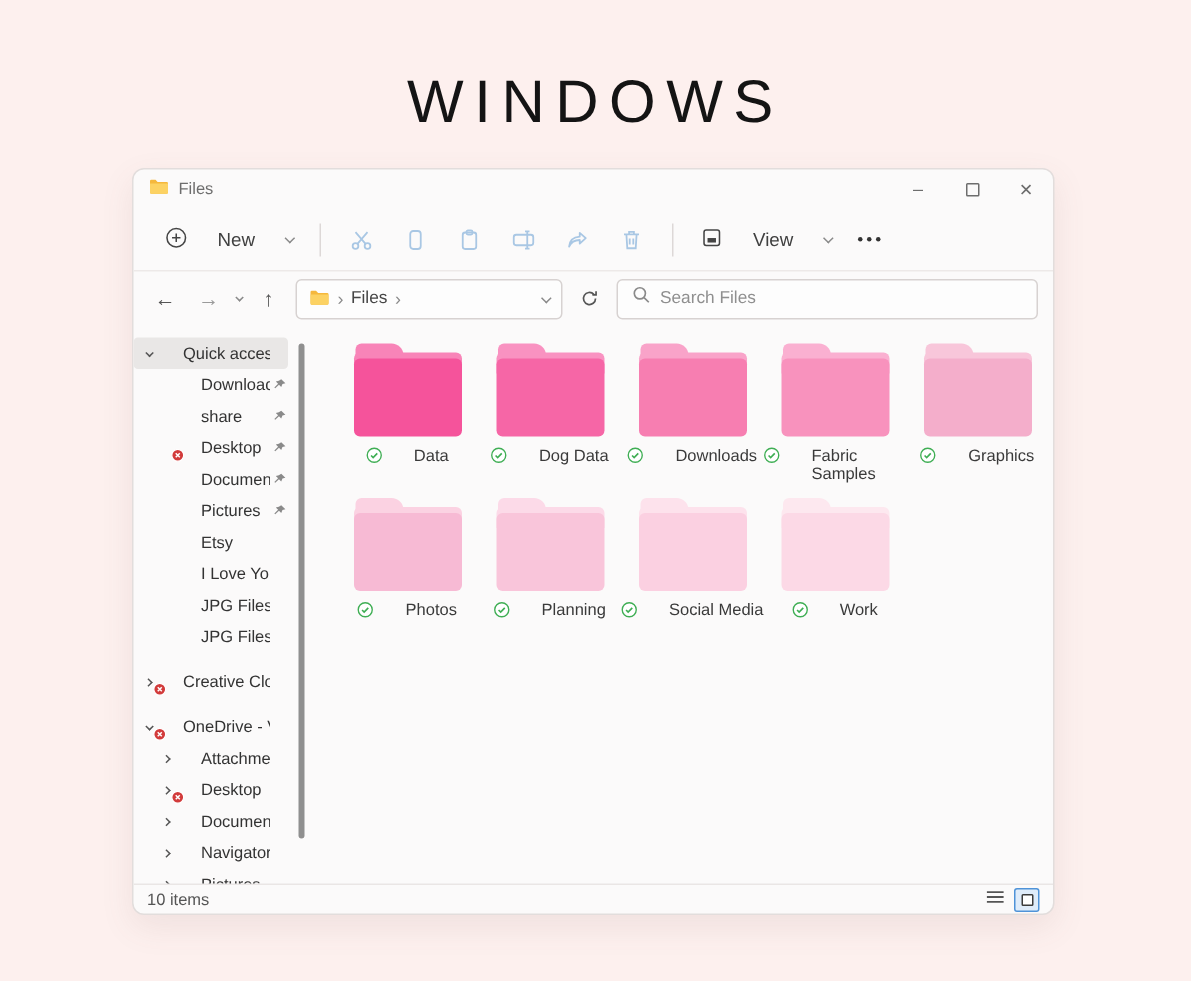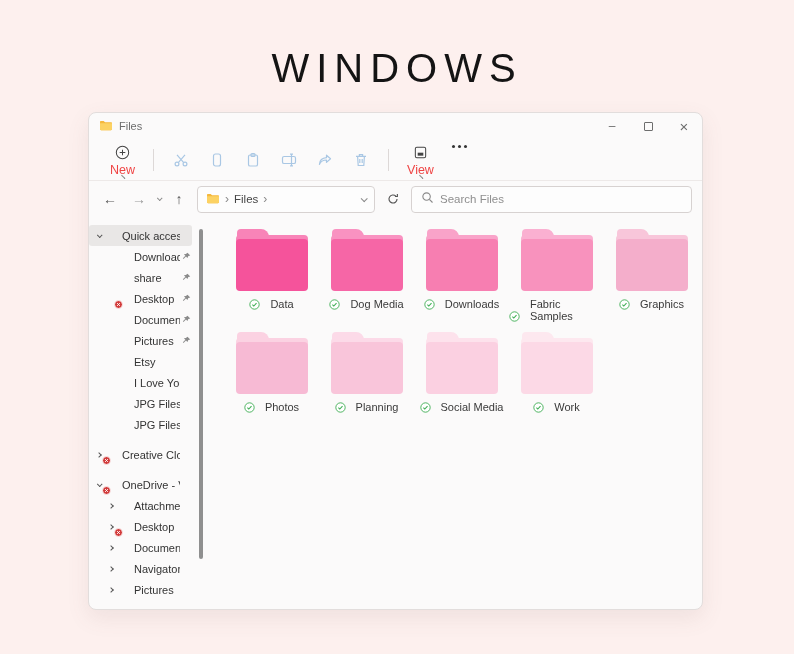--- a/index.html
+++ b/index.html
@@ -17,21 +17,21 @@
   .titlebar { height:26px; display:flex; align-items:center; justify-content:space-between; padding-left:10px; flex:0 0 auto; }
   .tb-left { display:flex; align-items:center; gap:6px; }
   .tb-title { font-size:11px; color:#6d6d6d; }
   .tb-controls { display:flex; height:100%; }
   .tb-controls .ctl { width:36px; height:100%; display:flex; align-items:center; justify-content:center; color:#6d6d6d; font-size:12px; cursor:default; }
   .maxbox { width:9px; height:9px; border:1px solid #6d6d6d; border-radius:1px; display:inline-block; }
   .ctl.close { font-size:15px; }
 
   
   .toolbar { height:42px; display:flex; align-items:center; padding:0 12px; border-bottom:1px solid #ede9e8; flex:0 0 auto; }
-  .tbtn { display:flex; align-items:center; gap:0; font-size:12.5px; color:#ef4444; padding:0 9px; height:30px; border-radius:4px; background:transparent; border:none; cursor:default;flex-direction:column; }
+  .tbtn { display:flex; align-items:center; gap:20px; font-size:12.5px; color:#404040; padding:0 9px; height:30px; border-radius:4px; background:transparent; border:none; cursor:default; }
   .icon-btn { width:36px; justify-content:center; }
   .vsep { width:1px; height:22px; background:#ddd8d7; margin:0 9px; flex:0 0 auto; }
   .chev { display:inline-block; width:5px; height:5px; border-right:1.4px solid #666; border-bottom:1.4px solid #666; transform:rotate(45deg) translateY(-1px); }
   .chev.right { transform:rotate(-45deg); }
   .chev.gray { border-color:#8a8a8a; }
   .dots { display:flex; gap:3px; align-items:center; }
   .dots i { width:3px; height:3px; background:#333; border-radius:50%; display:block; }
 
   
   .navbar { height:36px; display:flex; align-items:center; padding:0 10px; gap:7px; flex:0 0 auto; }
@@ -58,21 +58,21 @@
   .s-label { flex:1; overflow:hidden; text-overflow:clip; }
   .s-pin { width:12px; flex:0 0 12px; display:flex; justify-content:center; }
   .scroll-thumb { position:absolute; right:3px; top:12px; width:4px; height:330px; background:#8f8f8f; border-radius:2px; }
 
   .main { flex:1; padding:12px 0 0 18px; display:flex; flex-wrap:wrap; align-content:flex-start; }
   .cell { width:95px; margin-bottom:10px; display:flex; flex-direction:column; align-items:center; cursor:default; }
   .fi { position:relative; width:72px; height:62px; }
   .fi .ftab { position:absolute; top:0; left:1px; width:32px; height:12px; border-radius:4px 8px 0 0; }
   .fi .fback { position:absolute; top:6px; left:0; width:72px; height:14px; border-radius:4px 4px 0 0; }
   .fi .ffront { position:absolute; top:10px; left:0; width:72px; height:52px; border-radius:4px; }
-  .flabel { margin-top:7px; display:flex; align-items:flex-end; gap:10px; font-size:11px; color:#3a3a3a; }
+  .flabel { margin-top:7px; display:flex; align-items:flex-start; gap:21px; font-size:11px; color:#3a3a3a; }
   .flabel svg { width:11px; height:11px; flex:0 0 11px; }
 
   
   .statusbar { height:20px; flex:0 0 20px; border-top:1px solid #eae6e5; display:flex; align-items:center; justify-content:space-between; padding:0 9px; font-size:11px; color:#555; }
   .sb-icons { display:flex; align-items:center; gap:6px; }
   .sb-thumb { width:17px; height:16px; border:1px solid #4f93d8; background:#dfecfa; border-radius:2px; display:flex; align-items:center; justify-content:center; }
   .sb-thumb i { width:8px; height:8px; border:1.3px solid #3c3c3c; border-radius:1px; display:block; background:#fff; }
 </style>
 </head>
 <body>
@@ -495,21 +495,21 @@
     <div class="fi">
       <div class="ftab" style="background: rgb(249, 146, 193);"></div>
               <div class="fback" style="background: rgb(249, 146, 193);"></div>
               <div class="ffront" style="background: rgb(246, 102, 166);"></div>
     </div>
     <div class="flabel">
       <svg viewBox="0 0 12 12">
                 <circle cx="6" cy="6" r="5.1" fill="#fff" stroke="#3fae54" stroke-width="1"></circle>
                 <path d="M3.7 6.2l1.5 1.5 3-3.1" fill="none" stroke="#3fae54" stroke-width="1.2"></path>
               </svg>
-      <span class="fname">Dog Media</span>
+      <span class="fname">Dog Data</span>
     </div>
   </div>
 
   <div class="cell">
     <div class="fi">
       <div class="ftab" style="background: rgb(249, 163, 201);"></div>
               <div class="fback" style="background: rgb(249, 163, 201);"></div>
               <div class="ffront" style="background: rgb(247, 126, 177);"></div>
     </div>
     <div class="flabel">
@@ -607,15 +607,28 @@
       <svg viewBox="0 0 12 12">
                 <circle cx="6" cy="6" r="5.1" fill="#fff" stroke="#3fae54" stroke-width="1"></circle>
                 <path d="M3.7 6.2l1.5 1.5 3-3.1" fill="none" stroke="#3fae54" stroke-width="1.2"></path>
               </svg>
       <span class="fname">Work</span>
     </div>
   </div>
 </div>
     </div>
 
+    <div class="statusbar">
+      <span>10 items</span>
+      <span class="sb-icons">
+        <span>
+          <svg width="13" height="12" viewBox="0 0 14 12" stroke="#555" stroke-width="1.4">
+              <path d="M1 2.5h12M1 6h12M1 9.5h12"></path>
+            </svg>
+        </span>
+        <span class="sb-thumb">
+            <i></i>
+          </span>
+      </span>
+    </div>
 
   </div>
 </div>
 
 </body></html>

